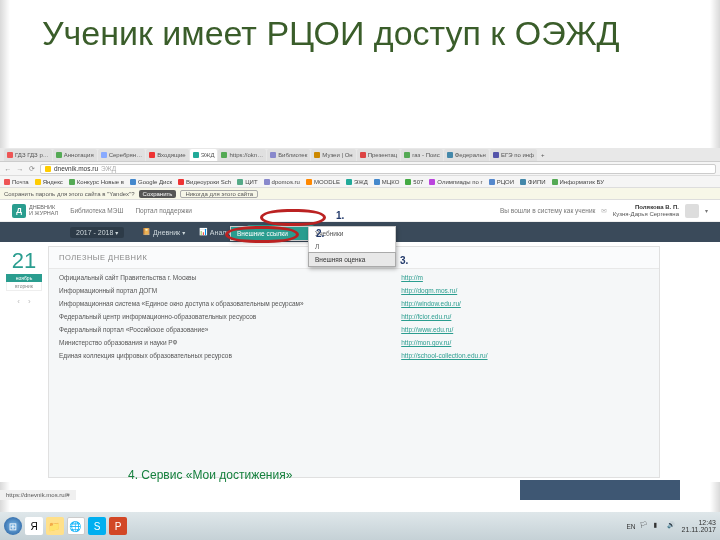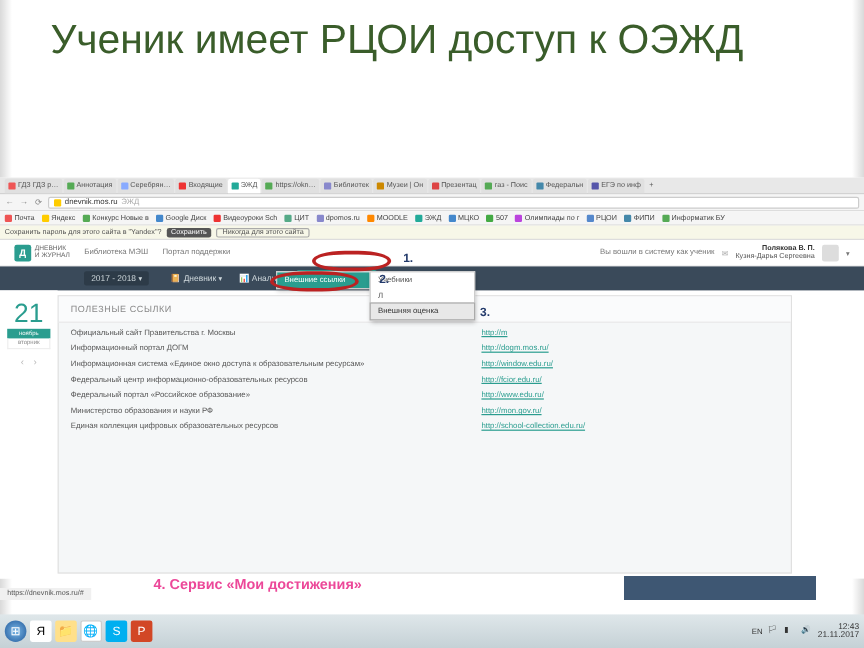--- a/index.html
+++ b/index.html
@@ -57,21 +57,21 @@
   .submenu { position: absolute; left: 308px; top: 78px; width: 88px; background: #fff; border: 1px solid #ccc; box-shadow: 1px 2px 4px rgba(0,0,0,0.3); z-index: 20; font-size: 6.5px; }
   .submenu .sm-item { padding: 3px 6px; color: #555; }
   .submenu .sm-item.sel { background: #e8e8e8; color: #333; border: 1px solid #aaa; margin: -1px; }
   .ring { position: absolute; border: 3px solid #b22; border-radius: 50% / 60%; z-index: 25; }
   .ring1 { left: 260px; top: 61px; width: 66px; height: 17px; }
   .ring2 { left: 225px; top: 78px; width: 74px; height: 17px; }
   .annot { position: absolute; font-size: 10px; font-weight: bold; color: #233a6b; z-index: 30; }
   .a1 { left: 336px; top: 62px; }
   .a2 { left: 316px; top: 80px; }
   .a3 { left: 400px; top: 107px; }
-  .note4 { position: absolute; left: 128px; top: 332px; font-size: 12px; font-weight: bold; color: #ec4899; line-height: 1.2; z-index: 30; }
+  .note4 { position: absolute; left: 128px; top: 320px; font-size: 12px; font-weight: normal; color: #15803d; line-height: 1.2; z-index: 30; }
   .statusbar { position: absolute; left: 0; bottom: 40px; height: 10px; font-size: 6px; color: #555; padding: 0 6px; background: #f0f0f0; display:flex; align-items:center; }
   .blueblock { position: absolute; right: 40px; bottom: 40px; width: 160px; height: 20px; background: #3e5773; }
   .taskbar { position: absolute; left: 0; right: 0; bottom: 0; height: 28px; background: linear-gradient(#dfe7ea, #c5d1d6); display: flex; align-items: center; justify-content: space-between; padding: 0 4px; font-size: 6.5px; }
   .tb-left { display: flex; align-items: center; gap: 3px; }
   .tb-ic { width: 18px; height: 18px; border-radius: 2px; display:flex; align-items:center; justify-content:center; font-size:10px; }
   .tb-right { display: flex; align-items: center; gap: 4px; color: #333; }
   .tb-right .tray-ic { width: 10px; height: 10px; }
   .clock { text-align: right; line-height: 1; font-size: 7px; }
 </style>
 </head>
@@ -268,21 +268,21 @@
           <div class="n">21</div>
           <div class="m">ноябрь</div>
           <div class="d">вторник</div>
         </div>
         <div class="arrows">
           <span>‹</span>
           <span>›</span>
         </div>
       </div>
       <div class="panel">
-        <div class="panel-h">ПОЛЕЗНЫЕ ССЫЛКИ</div>
+        <div class="panel-h">ПОЛЕЗНЫЕ ДНЕВНИК</div>
         <div class="linklist">
             <div class="linkrow">
               <div class="lbl">Официальный сайт Правительства г. Москвы</div>
               <div class="url">http://m</div>
             </div>
             <div class="linkrow">
               <div class="lbl">Информационный портал ДОГМ</div>
               <div class="url">http://dogm.mos.ru/</div>
             </div>
             <div class="linkrow">

